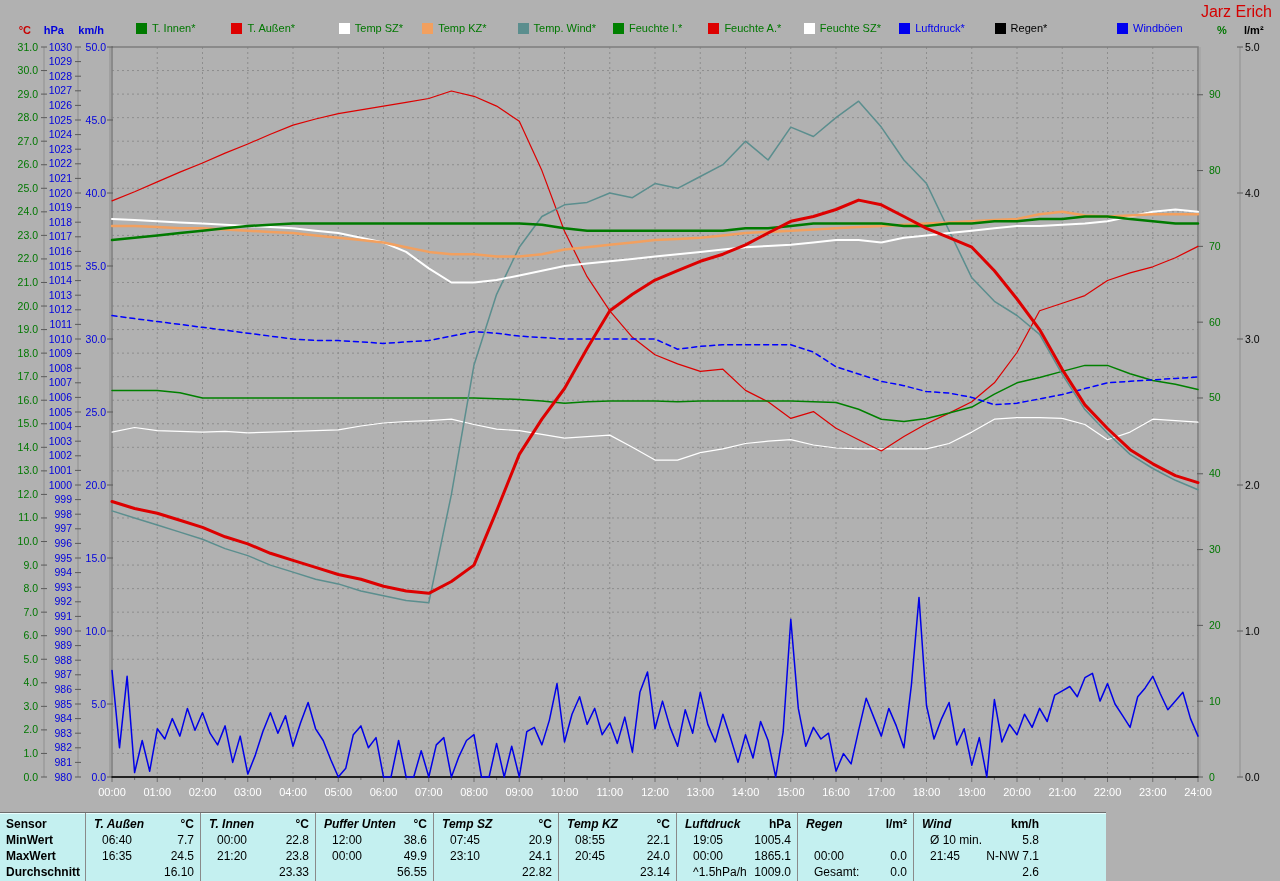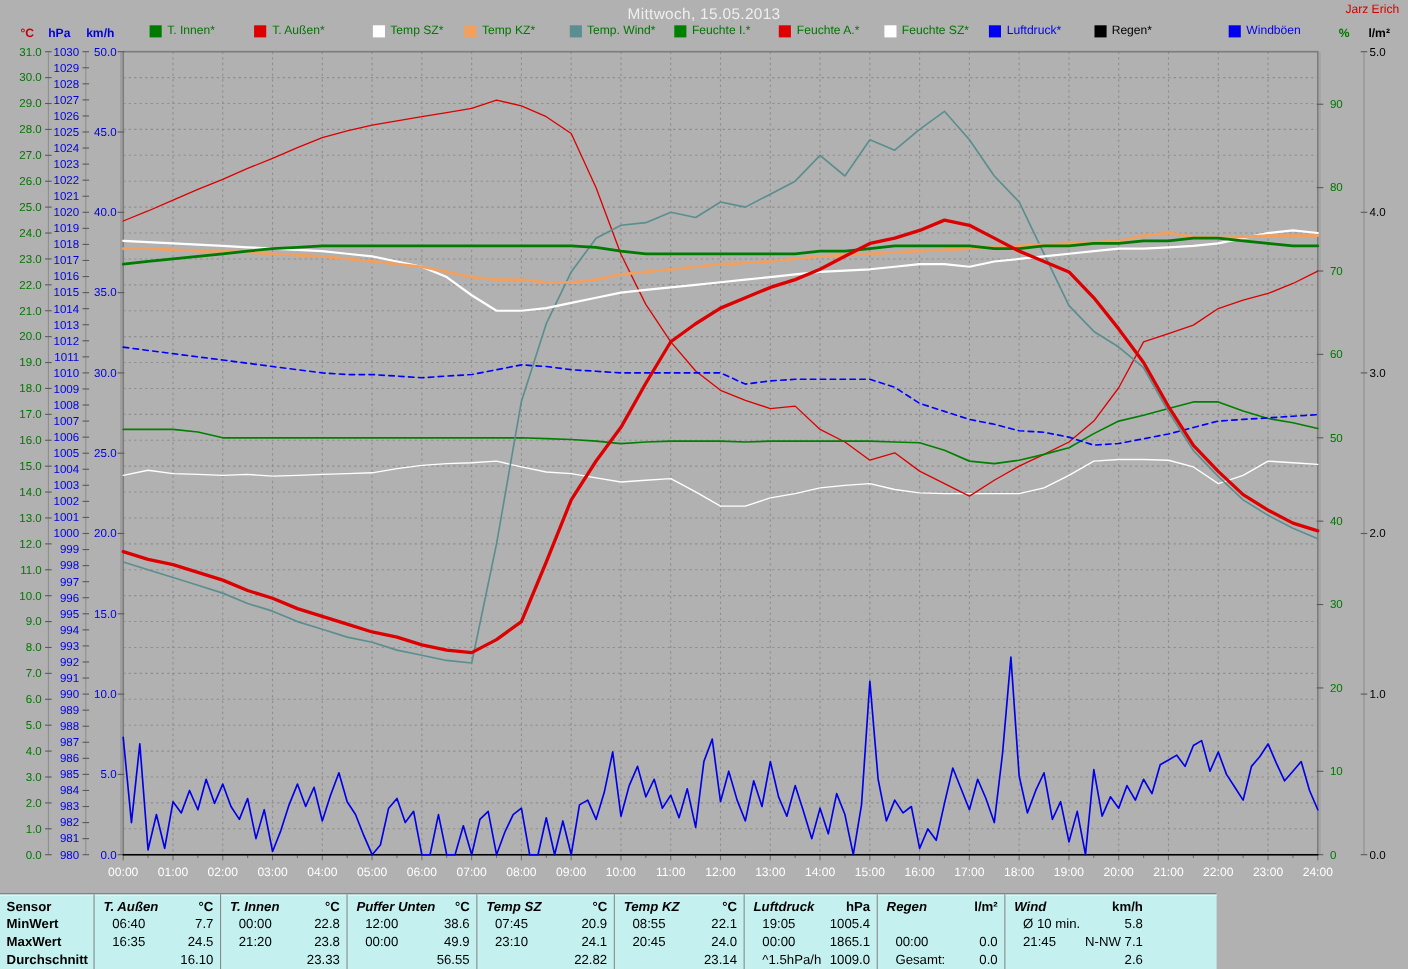--- a/index.html
+++ b/index.html
@@ -1,21 +1,21 @@
 <!DOCTYPE html>
 <html><head>
 <meta charset="utf-8">
 <style>
   html,body{margin:0;padding:0;width:1280px;height:881px;background:#b1b1b1;overflow:hidden;
             font-family:"Liberation Sans",sans-serif;}
   #app{position:relative;width:1280px;height:881px;}
   #titlebar{position:absolute;top:0;left:0;width:1280px;height:22px;}
   #page-title{position:absolute;top:4px;left:0;width:1280px;text-align:center;
               color:#efefef;font-size:14px;letter-spacing:.3px;}
-  #author{position:absolute;top:3px;right:8px;color:#d40000;font-size:11px;}
+  #author{position:absolute;top:3px;right:8px;color:#d40000;font-size:16px;}
   #legend{position:absolute;top:21px;left:14px;width:1280px;height:16px;}
   .legend-item{position:absolute;top:0;height:14px;display:flex;align-items:center;gap:5px;
                font-size:11px;white-space:nowrap;cursor:default;}
   .legend-swatch{width:11px;height:11px;display:inline-block;flex:0 0 11px;}
   #chart-wrap{position:absolute;top:0;left:0;width:1280px;height:810px;}
   #chart-svg{position:absolute;top:0;left:0;}
   #info-bar{position:absolute;top:812px;left:0;width:1106px;height:69px;background:#c4f0f0;
             border-top:1px solid #6e6e6e;box-shadow:inset 0 1px 0 #e9ffff;
             display:grid;grid-template-columns:85px 115px 115px 118px 125px 118px 121px 116px 132px auto;
             font-size:12px;color:#000;}
@@ -27,21 +27,20 @@
   .trow.head{font-weight:bold;}
   .trow.head .t{padding-left:0;font-style:italic;}
   .rowlabels .trow{font-weight:bold;padding-left:6px;}
   .v{text-align:right;}
 </style>
 </head>
 <body>
 
 <div id="app">
   <div id="titlebar">
-    <div id="page-title">Mittwoch, 15.05.2013</div>
     <div id="author">Jarz Erich</div>
   </div>
 
   <div id="legend">
       <div class="legend-item" style="left: 122px;">
         <span class="legend-swatch" style="background: rgb(0, 122, 0);"></span>
         <span style="color: rgb(0, 119, 0);">T. Innen*</span>
       </div>
       <div class="legend-item" style="left: 217.4px;">
         <span class="legend-swatch" style="background: rgb(221, 0, 0);"></span>

